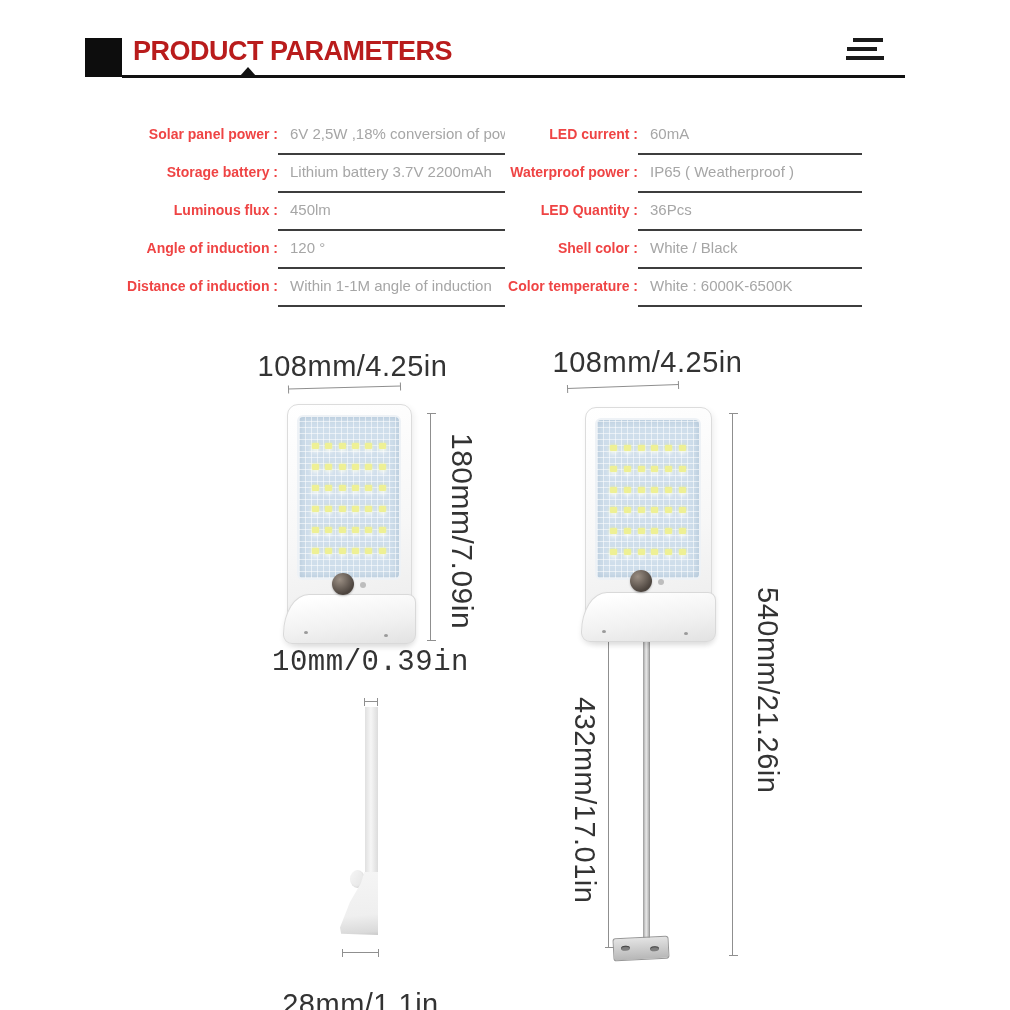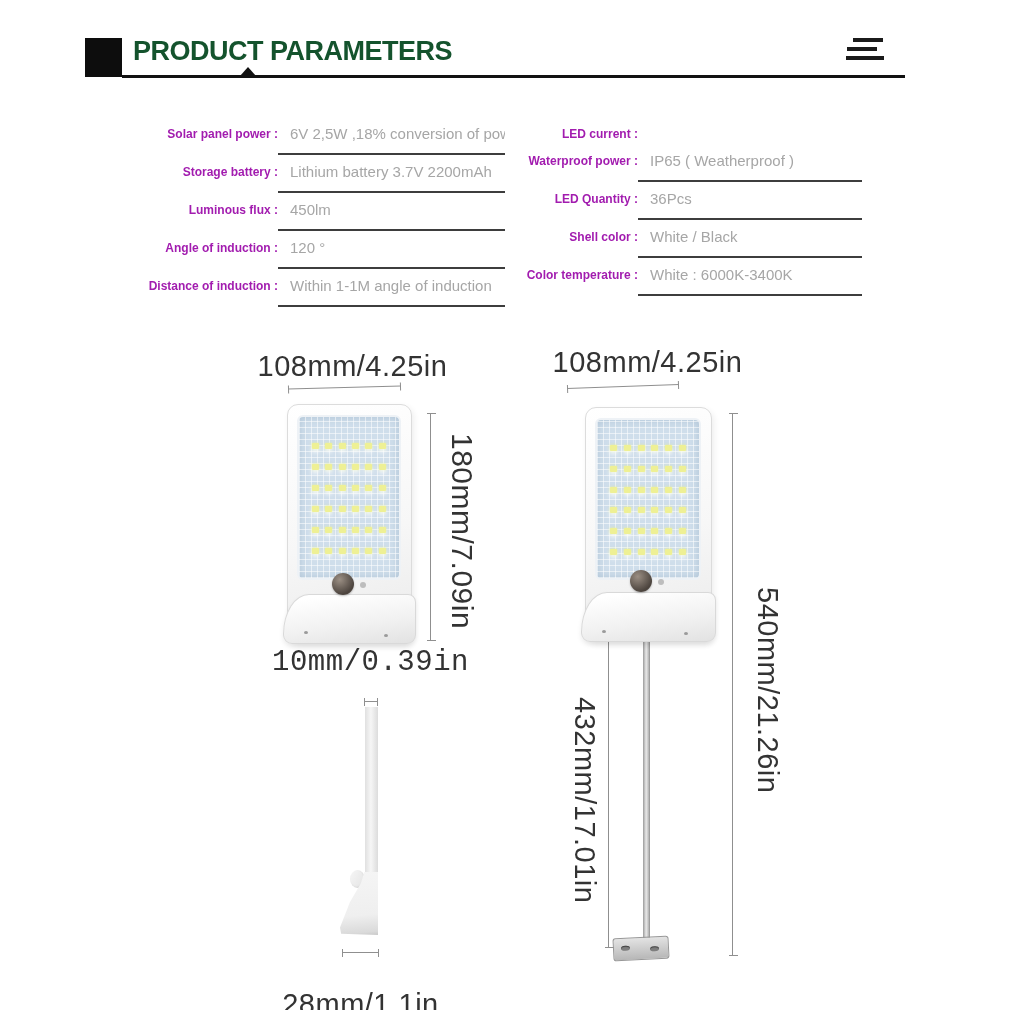--- a/index.html
+++ b/index.html
@@ -2,34 +2,34 @@
 <html><head>
 <meta charset="utf-8">
 <style>
   html,body{margin:0;padding:0;}
   body{
     width:1010px;height:1010px;position:relative;background:#ffffff;
     font-family:"Liberation Sans", sans-serif;overflow:hidden;
   }
   
   .hdr-square{position:absolute;left:85px;top:38px;width:37px;height:39px;background:#0d0d0d;}
-  .hdr-title{position:absolute;left:133px;top:36px;font-size:27px;font-weight:700;color:#14532d;letter-spacing:-0.5px;white-space:nowrap;}
+  .hdr-title{position:absolute;left:133px;top:36px;font-size:27px;font-weight:700;color:#b91c1c;letter-spacing:-0.5px;white-space:nowrap;}
   .hdr-line{position:absolute;left:122px;top:75px;width:783px;height:3px;background:#111;}
   .hdr-tri{position:absolute;left:240px;top:67px;width:0;height:0;border-left:8px solid transparent;border-right:8px solid transparent;border-bottom:9px solid #111;}
   .hdr-menu{position:absolute;left:845px;top:38px;width:42px;cursor:pointer;}
   .hdr-menu .bar{height:4px;background:#1b1b1b;margin-bottom:5px;}
   .hdr-menu .b1{width:30px;margin-left:8px;}
   .hdr-menu .b2{width:30px;margin-left:2px;}
   .hdr-menu .b3{width:38px;margin-left:1px;margin-bottom:0;}
   
   .spec-col{position:absolute;}
   .spec-col.left{left:85px;top:124px;width:420px;}
   .spec-col.right{left:503px;top:124px;width:359px;}
   .spec-row{display:flex;align-items:flex-start;margin-bottom:7px;}
-  .spec-label{font-size:12px;font-weight:700;color:#a21caf;text-align:right;line-height:20px;white-space:nowrap;}
+  .spec-label{font-size:14px;font-weight:700;color:#ef4444;text-align:right;line-height:20px;white-space:nowrap;}
   .spec-col.left  .spec-label{width:193px;}
   .spec-col.right .spec-label{width:135px;}
   .spec-value{flex:1;font-size:15px;color:#a6a6a6;line-height:20px;padding:0 0 9px 12px;border-bottom:2px solid #3d3d3d;white-space:nowrap;overflow:hidden;}
   
   .dim-text{position:absolute;font-size:29px;color:#333;letter-spacing:0.5px;text-align:center;white-space:nowrap;}
   .dim-text.vert{writing-mode:vertical-rl;display:flex;align-items:center;justify-content:center;text-align:left;}
   .hline{position:absolute;border-top:1px solid #8f8f8f;}
   .hline::before,.hline::after{content:"";position:absolute;top:-4px;width:1px;height:8px;background:#8f8f8f;}
   .hline::before{left:0;}.hline::after{right:0;}
   .vline{position:absolute;border-left:1px solid #8f8f8f;}
@@ -107,36 +107,37 @@
   </div>
   <div class="spec-row">
     <div class="spec-label">Distance of induction :</div>
     <div class="spec-value">Within 1-1M angle of induction</div>
   </div>
 </div>
 
 <div class="spec-col right">
   <div class="spec-row">
     <div class="spec-label">LED current :</div>
+    <div class="spec-value">60mA</div>
   </div>
   <div class="spec-row">
     <div class="spec-label">Waterproof power :</div>
     <div class="spec-value">IP65 ( Weatherproof )</div>
   </div>
   <div class="spec-row">
     <div class="spec-label">LED Quantity  :</div>
     <div class="spec-value">36Pcs</div>
   </div>
   <div class="spec-row">
     <div class="spec-label">Shell color :</div>
     <div class="spec-value">White / Black</div>
   </div>
   <div class="spec-row">
     <div class="spec-label">Color temperature :</div>
-    <div class="spec-value">White : 6000K-3400K</div>
+    <div class="spec-value">White : 6000K-6500K</div>
   </div>
 </div>
 
 <div class="dim-text" style="left:240px;top:350px;width:225px;">108mm/4.25in</div>
 <div class="hline" style="left:288px;top:387px;width:113px;transform:rotate(-1.5deg);"></div>
 
 <div class="lamp" style="left:287px;top:404px;width:123px;height:238px;">
   <div class="panel" style="width:100px;height:161px;">
     <div class="grid-overlay"></div>
     <div class="leds">

